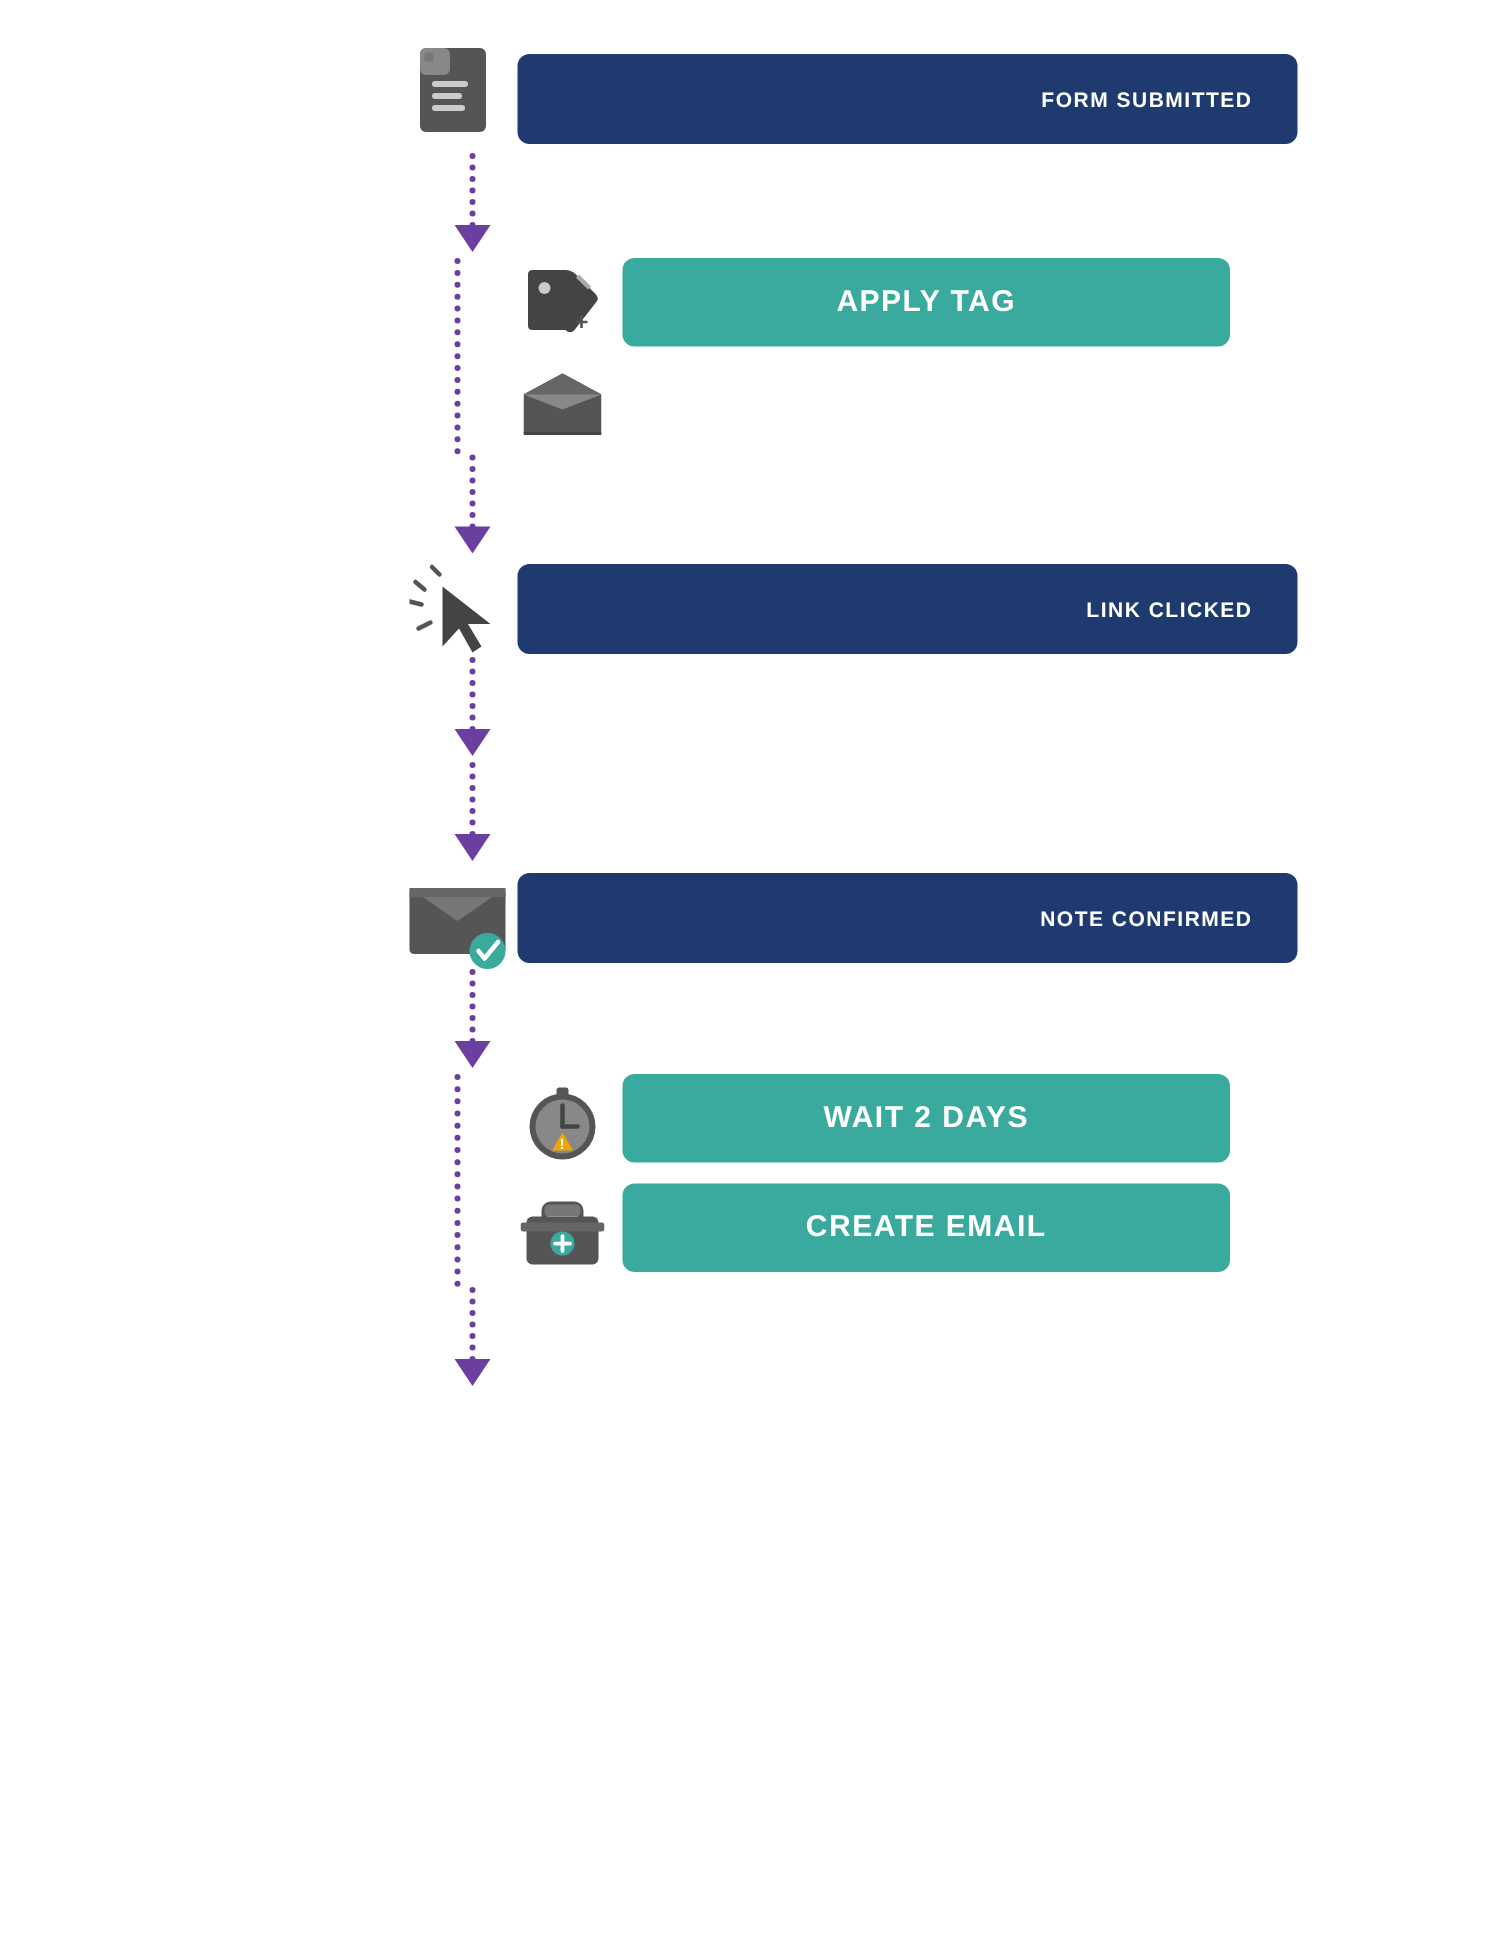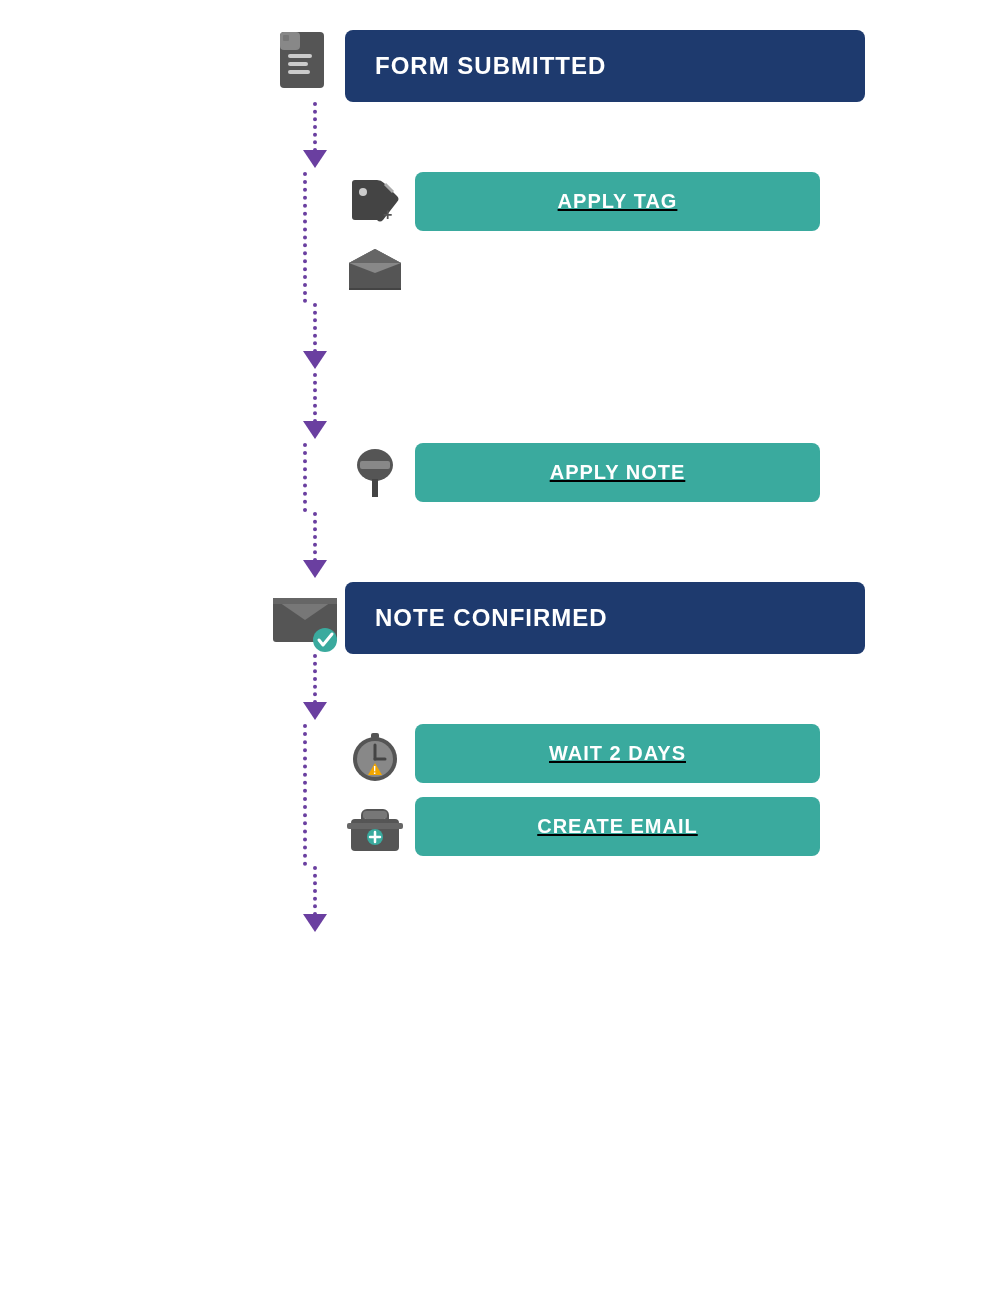--- a/index.html
+++ b/index.html
@@ -43,25 +43,25 @@
       display: flex;
       flex-direction: column;
       gap: 10px;
     }
 
     
     .btn-main {
       background: #1e3a6e;
       color: white;
       font-weight: 900;
-      font-size: 24px;
+      font-size: 14px;
       letter-spacing: 1px;
       border-radius: 8px;
       padding: 22px 30px;
-      text-align: left;
+      text-align: right;
       width: 100%;
     }
 
     
     .btn-action {
       background: #3aaa9e;
       color: white;
       font-weight: 900;
       font-size: 20px;
       letter-spacing: 1px;
@@ -100,21 +100,20 @@
     }
     .sub-icon {
       width: 60px;
       display: flex;
       justify-content: center;
       align-items: center;
       flex-shrink: 0;
     }
     .sub-label {
       flex: 1;
-      text-decoration: underline;
     }
   </style>
 </head>
 <body>
 
 <div class="flow-container">
 
   <div class="flow-row">
     <div class="icon-col">
 
@@ -174,48 +173,45 @@
     </div>
   </div>
 
   <div style="display:flex; align-items:stretch; margin-left:38px; height:70px;">
     <div class="arrow-down">
       <div class="line" style="height:50px;"></div>
       <div class="arrowhead"></div>
     </div>
   </div>
 
-
-  <div style="display:flex; align-items:stretch; margin-left:38px; height:70px;">
-    <div class="arrow-down">
-      <div class="line" style="height:50px;"></div>
-      <div class="arrowhead"></div>
-    </div>
-  </div>
-
-  <div style="display:flex; width:100%;">
-    <div style="width:80px; display:flex; flex-direction:column; align-items:center;">
-      <div style="border-left:4px dotted #6a3fa0; height:100%; width:0;"></div>
-    </div>
-    <div style="flex:1; display:flex; flex-direction:column; gap:14px; padding-bottom:10px;">
-      <div class="sub-action-row">
-        <div class="sub-icon">
-          <svg width="50" height="56" viewBox="0 0 50 56">
-
-            <ellipse cx="25" cy="20" rx="18" ry="16" fill="#555"></ellipse>
-            <rect x="22" y="34" width="6" height="18" fill="#444"></rect>
-            <rect x="10" y="16" width="30" height="8" rx="2" fill="#888"></rect>
-          </svg>
-        </div>
-        <div class="sub-label">
-          <div class="btn-action">APPLY NOTE</div>
-        </div>
-      </div>
-    </div>
-  </div>
+  <div class="flow-row">
+    <div class="icon-col">
+
+      <svg width="65" height="65" viewBox="0 0 65 65">
+
+        <line x1="20" y1="10" x2="15" y2="5" stroke="#555" stroke-width="3" stroke-linecap="round"></line>
+        <line x1="10" y1="20" x2="4" y2="15" stroke="#555" stroke-width="3" stroke-linecap="round"></line>
+        <line x1="8" y1="30" x2="0" y2="28" stroke="#555" stroke-width="3" stroke-linecap="round"></line>
+        <line x1="14" y1="42" x2="6" y2="46" stroke="#555" stroke-width="3" stroke-linecap="round"></line>
+
+        <polygon points="22,18 22,58 33,46 42,62 48,58 39,43 54,43" fill="#444"></polygon>
+      </svg>
+    </div>
+    <div class="label-col">
+      <div class="btn-main">LINK CLICKED</div>
+    </div>
+  </div>
+
+  <div style="display:flex; align-items:stretch; margin-left:38px; height:70px;">
+    <div class="arrow-down">
+      <div class="line" style="height:50px;"></div>
+      <div class="arrowhead"></div>
+    </div>
+  </div>
+
 
   <div style="display:flex; align-items:stretch; margin-left:38px; height:70px;">
     <div class="arrow-down">
       <div class="line" style="height:50px;"></div>
       <div class="arrowhead"></div>
     </div>
   </div>
 
   <div class="flow-row">
     <div class="icon-col">

